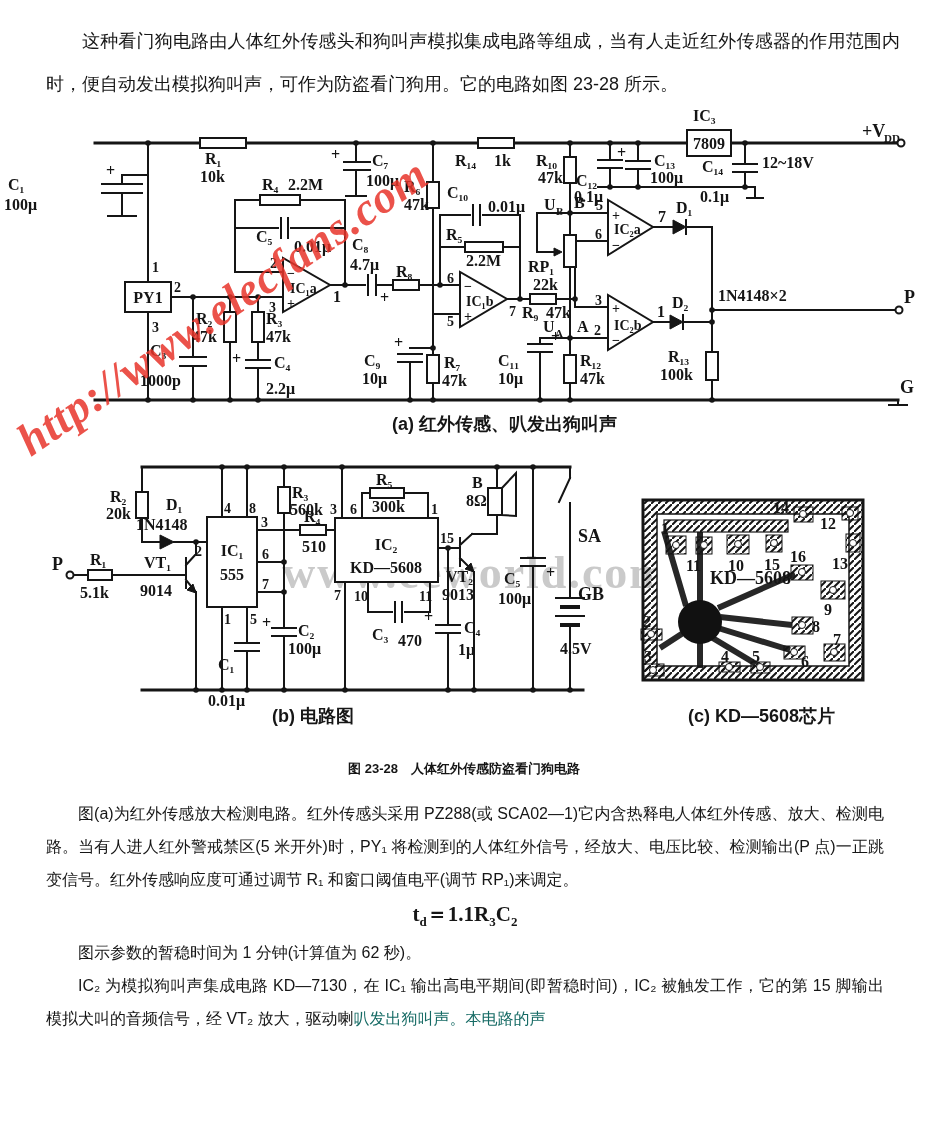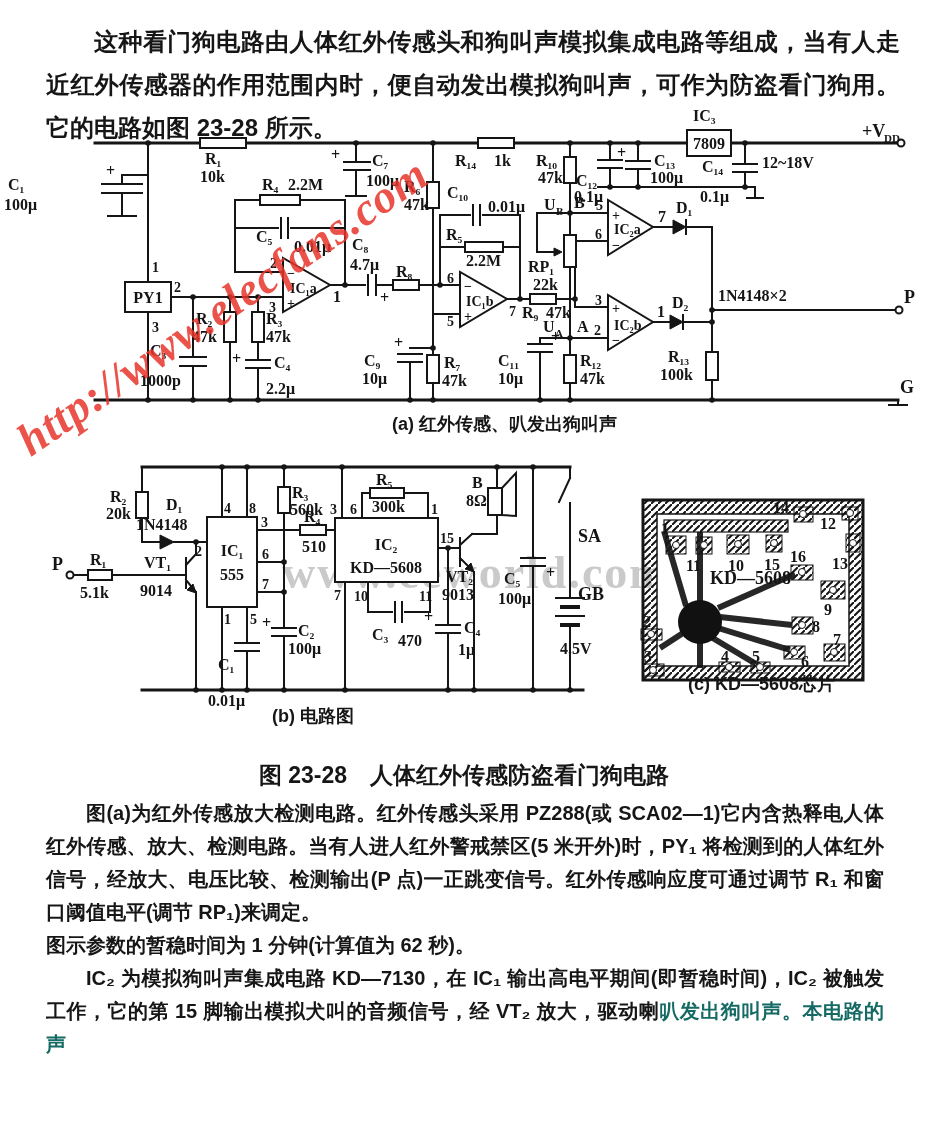--- a/index.html
+++ b/index.html
@@ -1,31 +1,31 @@
 <!DOCTYPE html>
 <html><head>
 <meta charset="utf-8">
 <style>
   html,body{margin:0;padding:0;background:#e9e9e9;}
   #page{position:relative;width:928px;height:1132px;background:#ffffff;overflow:hidden;
         font-family:"Liberation Sans","DejaVu Sans",sans-serif;color:#161616;}
   .abs{position:absolute;}
-  #para1{left:46px;top:20px;width:854px;font-size:24px;line-height:43px;font-weight:bold;
+  #para1{left:46px;top:20px;width:854px;font-size:18px;line-height:43px;font-weight:normal;
          text-indent:2em;text-align:justify;}
   #bodytext{left:46px;top:797px;width:838px;}
-  #bodytext p{margin:0;font-size:20px;line-height:33px;font-weight:bold;text-indent:2em;text-align:justify;}
-  #bodytext p.noind{text-indent:0;}
+  #bodytext p{margin:0;font-size:16px;line-height:33px;font-weight:normal;text-indent:2em;text-align:justify;}
+  #bodytext p.noind{text-indent:0;margin-left:32px;}
   .formula{font-family:"Liberation Serif","DejaVu Serif",serif;font-size:21px;font-weight:bold;
            text-align:center;margin:4px 0 6px 0;}
   .formula sub{font-size:13px;}
   .cap{position:absolute;font-weight:bold;font-size:18px;white-space:nowrap;}
   #capA{left:392px;top:412px;}
   #capB{left:272px;top:704px;}
-  #capC{left:688px;top:672px;}
-  #figcap{left:0;top:760px;width:928px;text-align:center;font-size:23px;}
+  #capC{left:688px;top:704px;}
+  #figcap{left:0;top:760px;width:928px;text-align:center;font-size:13px;}
   #wmred{left:22px;top:418px;font:italic bold 46px "Liberation Serif",serif;color:#e8352b;opacity:.85;
          transform:rotate(-34.5deg);transform-origin:0 50%;white-space:nowrap;z-index:9;letter-spacing:1px;}
   #wmgray{left:282px;top:546px;font:bold 46px "Liberation Serif",serif;color:#9f9f9f;opacity:.55;
           white-space:nowrap;z-index:1;letter-spacing:2px;}
   #cir{position:absolute;left:0;top:0;z-index:2;}
   #para1,#bodytext{z-index:3;}
   .cap{z-index:3;}
   
   .w{fill:none;stroke:#151515;stroke-width:2;stroke-linecap:square;}
   .w3{fill:none;stroke:#151515;stroke-width:3;stroke-linecap:square;}
@@ -409,18 +409,19 @@
 
   <div id="para1" class="abs">这种看门狗电路由人体红外传感头和狗叫声模拟集成电路等组成，当有人走近红外传感器的作用范围内时，便自动发出模拟狗叫声，可作为防盗看门狗用。它的电路如图 23-28 所示。</div>
 
   <div id="capA" class="cap">(a) 红外传感、叭发出狗叫声</div>
   <div id="capB" class="cap">(b) 电路图</div>
   <div id="capC" class="cap">(c) KD—5608芯片</div>
   <div id="figcap" class="cap">图 23-28　人体红外传感防盗看门狗电路</div>
 
   <div id="bodytext" class="abs">
     <p>图(a)为红外传感放大检测电路。红外传感头采用 PZ288(或 SCA02—1)它内含热释电人体红外传感、放大、检测电路。当有人进人红外警戒禁区(5 米开外)时，PY₁ 将检测到的人体红外信号，经放大、电压比较、检测输出(P 点)一正跳变信号。红外传感响应度可通过调节 R₁ 和窗口阈值电平(调节 RP₁)来调定。</p>
+    <div class="formula"><span>t</span><sub>d</sub><span>＝1.1R</span><sub>3</sub><span>C</span><sub>2</sub></div>
     <p class="noind">图示参数的暂稳时间为 1 分钟(计算值为 62 秒)。</p>
     <p><span>IC₂ 为模拟狗叫声集成电路 KD—7130，在 IC₁ 输出高电平期间(即暂稳时间)，IC₂ 被触发工作，它的第 15 脚输出模拟犬叫的音频信号，经 VT₂ 放大，驱动喇</span><span style="color: rgb(21, 106, 100);">叭发出狗叫声。本电路的声</span></p>
   </div>
 
   <div id="wmred" class="abs" style="color: rgb(232, 53, 43);">http://www.elecfans.com</div>
 </div>
 
 </body></html>

